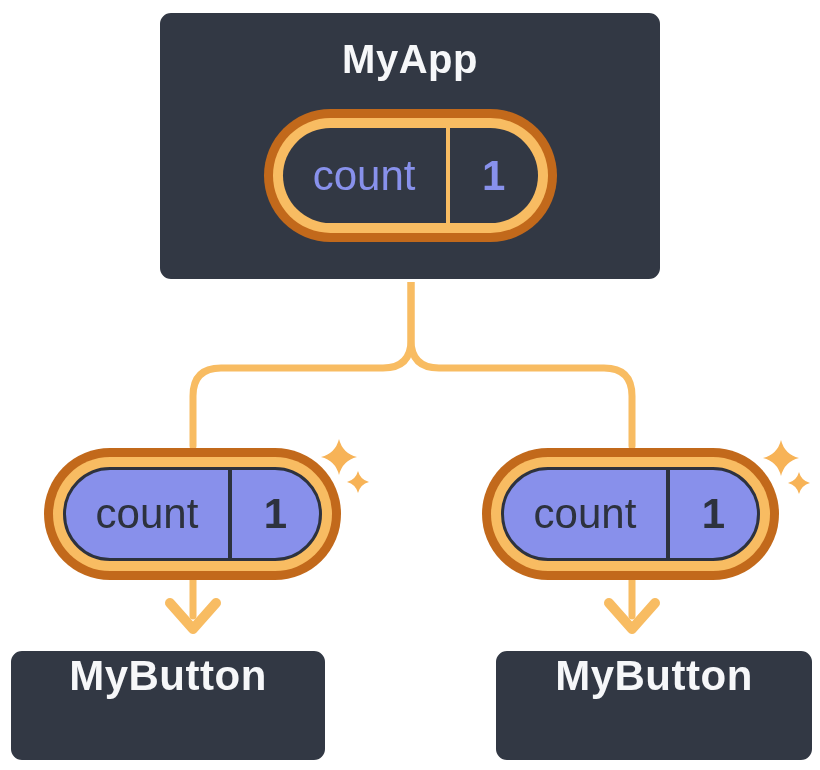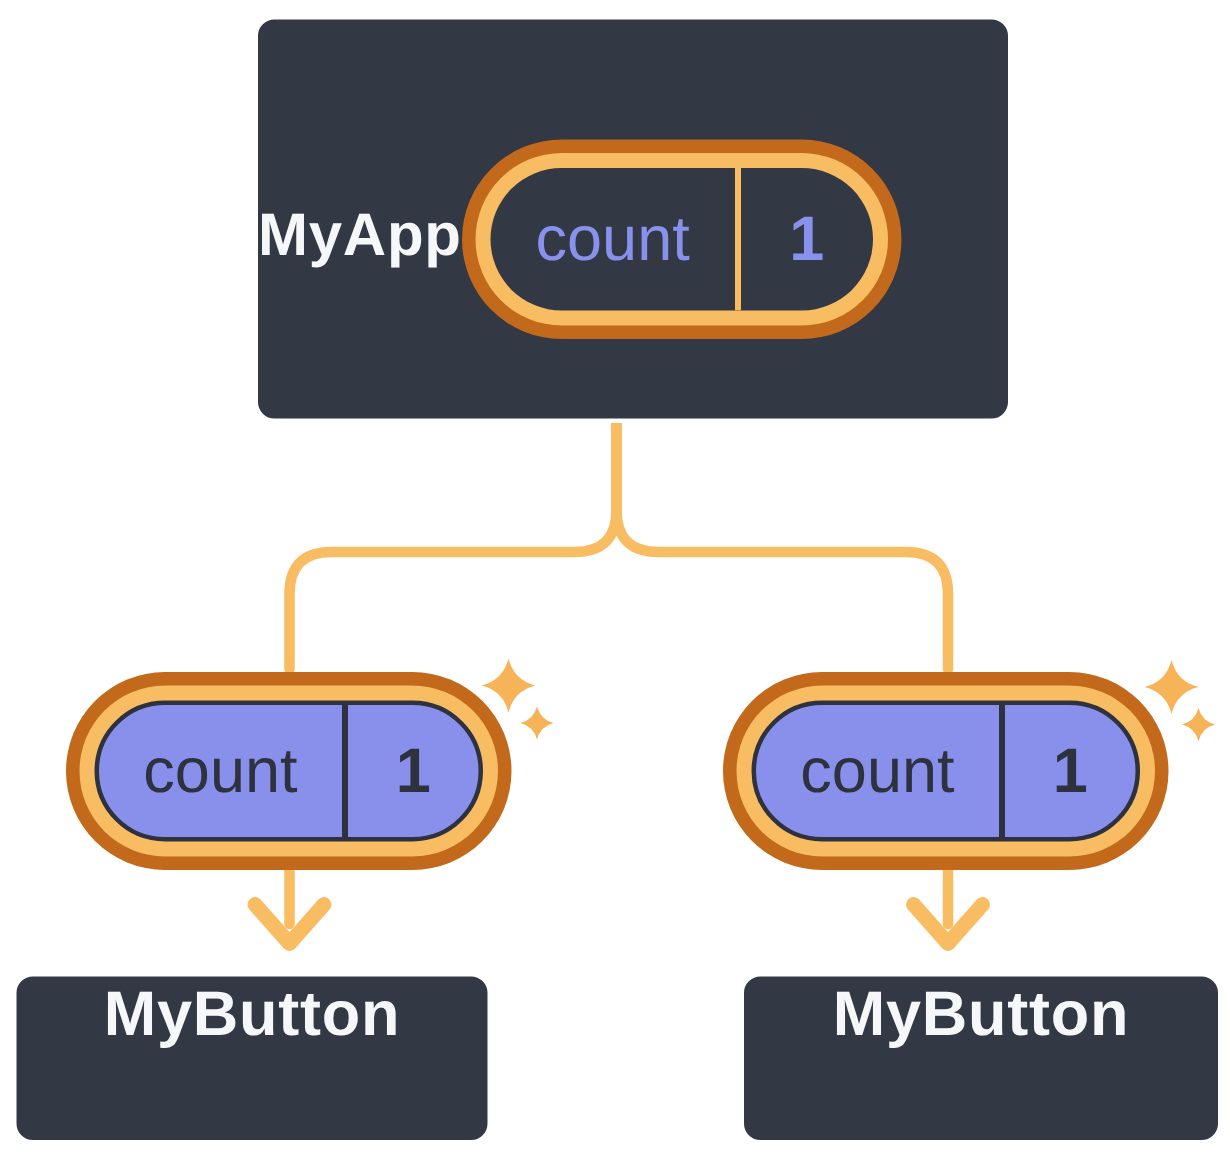--- a/index.html
+++ b/index.html
@@ -10,21 +10,21 @@
   }
   html,body{margin:0;padding:0;}
   body{font-family:"Liberation Sans",sans-serif;background:var(--background,#fff);}
   .stage{position:relative;width:820px;height:770px;background:var(--background,#fff);overflow:hidden;}
   .wires{position:absolute;left:0;top:0;width:820px;height:770px;}
   .wire{fill:none;stroke:var(--connector,#f8bc62);stroke-width:7;stroke-linecap:round;}
   .arrowhead{fill:none;stroke:var(--connector,#f8bc62);stroke-width:10;stroke-linecap:round;stroke-linejoin:round;}
   .sparkle{fill:var(--sparkle,#f7b357);stroke:none;}
   .node{position:absolute;box-sizing:border-box;background:var(--node-fill,#323844);
         border:3px solid var(--node-border,#fff);border-radius:14px;}
-  .node-root{left:169px;top:10px;width:506px;height:272px;display:flex;flex-direction:row;align-items:center;}
+  .node-root{left:157px;top:10px;width:506px;height:272px;display:flex;flex-direction:column;align-items:center;}
   .node-title{color:var(--node-title,#f6f7f9);font-weight:700;line-height:1.2;letter-spacing:.5px;}
   .node-root .node-title{font-size:40px;margin-top:22px;}
   .node-leaf{display:flex;align-items:flex-start;justify-content:center;}
   .node-leaf .node-title{font-size:42px;}
   .node-leaf-left{left:8px;top:648px;width:320px;height:115px;}
   .node-leaf-right{left:493px;top:648px;width:322px;height:115px;}
   .pill{box-sizing:border-box;border-radius:999px;background:var(--ring-outer,#c2691b);padding:9px;}
   .pill-inner{box-sizing:border-box;border-radius:999px;background:var(--ring-inner,#f8bc62);
               padding:10px;width:100%;height:100%;}
   .pill-core{box-sizing:border-box;border-radius:999px;width:100%;height:100%;

